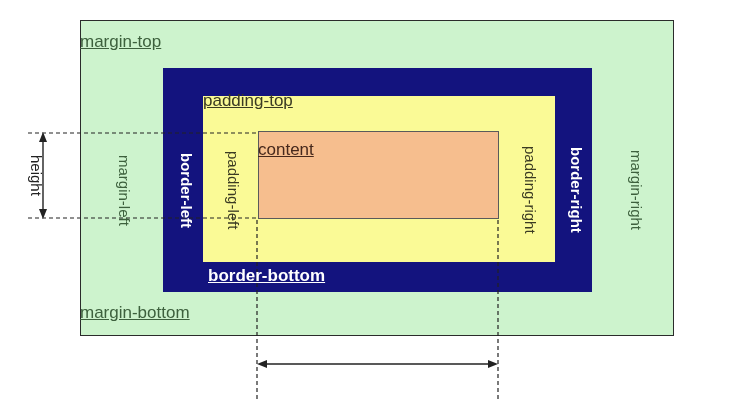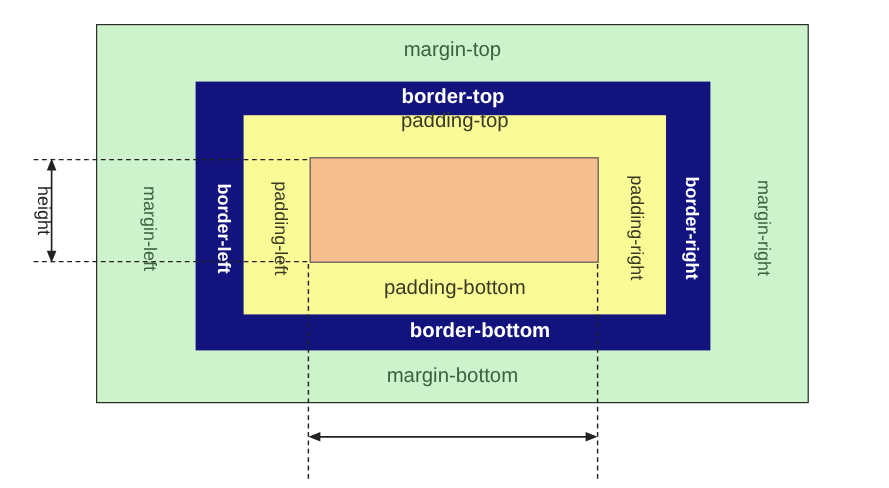--- a/index.html
+++ b/index.html
@@ -11,21 +11,21 @@
   html,body{width:741px;height:407px;overflow:hidden;background:var(--page-bg,#fff);}
   body{font-family:"Liberation Sans", sans-serif;position:relative;}
   #stage{position:absolute;left:0;top:0;width:741px;height:407px;}
 
   .box{position:absolute;}
   #margin-box{left:80px;top:20px;width:594px;height:316px;background:var(--margin-bg);border:1px solid #2b2b2b;z-index:1;}
   #border-box{left:163px;top:68px;width:429px;height:224px;background:var(--border-bg);z-index:2;}
   #padding-box{left:203px;top:96px;width:352px;height:166px;background:var(--padding-bg);z-index:3;}
   #content-box{left:258px;top:131px;width:241px;height:88px;background:var(--content-bg);border:1px solid #5a5a5a;z-index:4;}
 
-  .hlabel{position:absolute;text-align:center;font-size:17px;line-height:22px;z-index:6;white-space:nowrap;}
+  .hlabel{position:absolute;text-align:left;font-size:17px;line-height:22px;z-index:6;white-space:nowrap;text-decoration:underline;}
   .margin-text{color:var(--margin-text);}
   .border-text{color:var(--border-text);font-weight:bold;}
   .padding-text{color:var(--padding-text);}
   .content-text{color:var(--content-text);}
 
   .vlabel{position:absolute;writing-mode:vertical-rl;text-orientation:mixed;text-align:center;
           font-size:15px;width:24px;z-index:6;white-space:nowrap;}
 
   #margin-top-label{left:80px;top:31px;width:594px;}
   #border-top-label{left:163px;top:70px;width:429px;}
@@ -75,23 +75,22 @@
     <line class="dashed" x1="498" y1="220" x2="498" y2="401"></line>
 
     <g>
       <line class="solid" x1="262" y1="364" x2="493" y2="364"></line>
       <polygon points="257,364 267,360 267,368"></polygon>
       <polygon points="498,364 488,360 488,368"></polygon>
     </g>
   </svg>
 
   <div id="margin-top-label" class="hlabel margin-text">margin-top</div>
-  <div id="border-top-label" class="hlabel border-text">border-top</div>
   <div id="padding-top-label" class="hlabel padding-text">padding-top</div>
-  <div id="padding-bottom-label" class="hlabel padding-text">padding-bottom</div>
+  <div id="content-label" class="hlabel content-text">content</div>
   <div id="border-bottom-label" class="hlabel border-text">border-bottom</div>
   <div id="margin-bottom-label" class="hlabel margin-text">margin-bottom</div>
 
   <div id="margin-left-label" class="vlabel margin-text">margin-left</div>
   <div id="border-left-label" class="vlabel border-text">border-left</div>
   <div id="padding-left-label" class="vlabel padding-text">padding-left</div>
   <div id="padding-right-label" class="vlabel padding-text">padding-right</div>
   <div id="border-right-label" class="vlabel border-text">border-right</div>
   <div id="margin-right-label" class="vlabel margin-text">margin-right</div>
 

